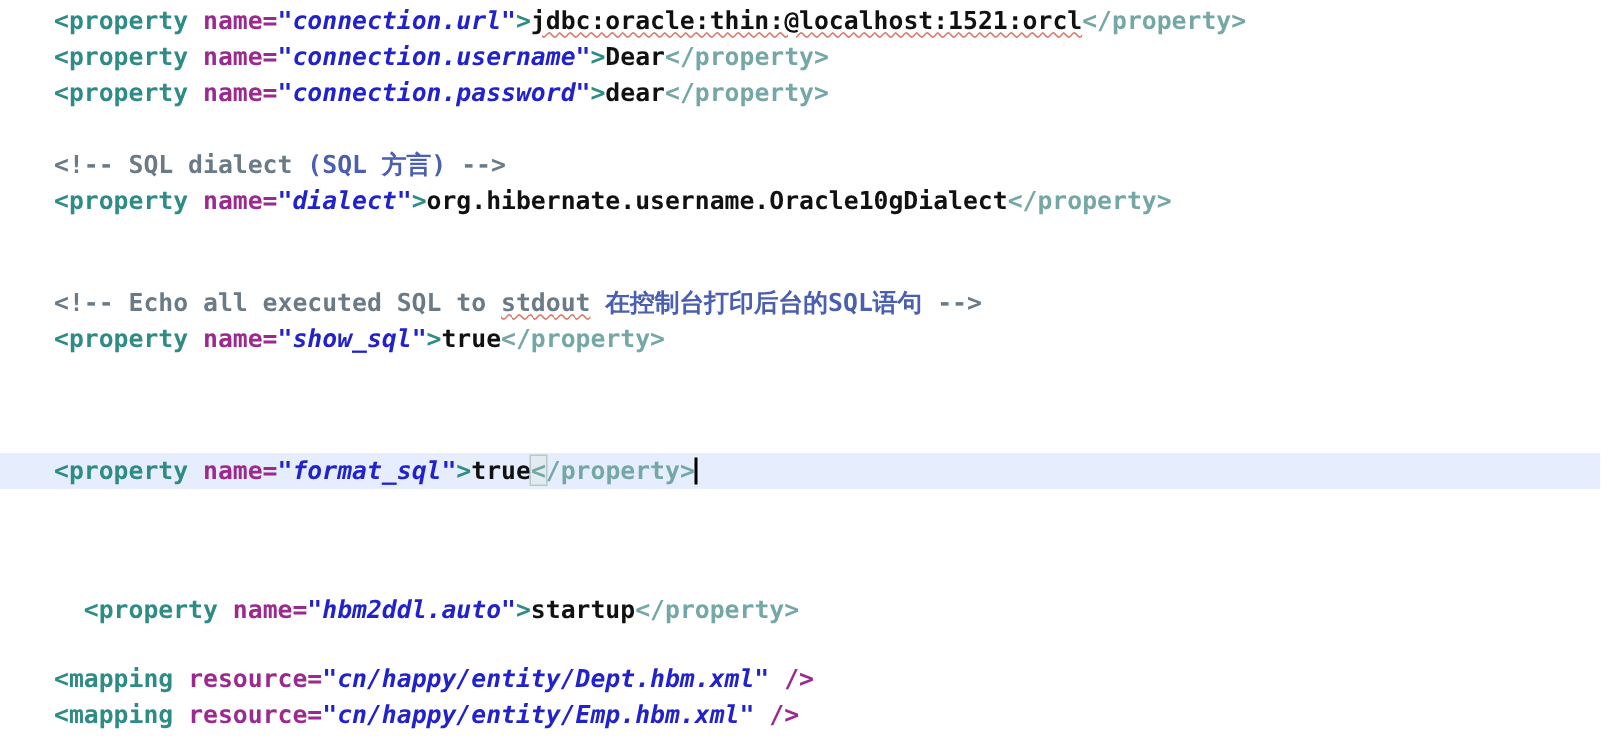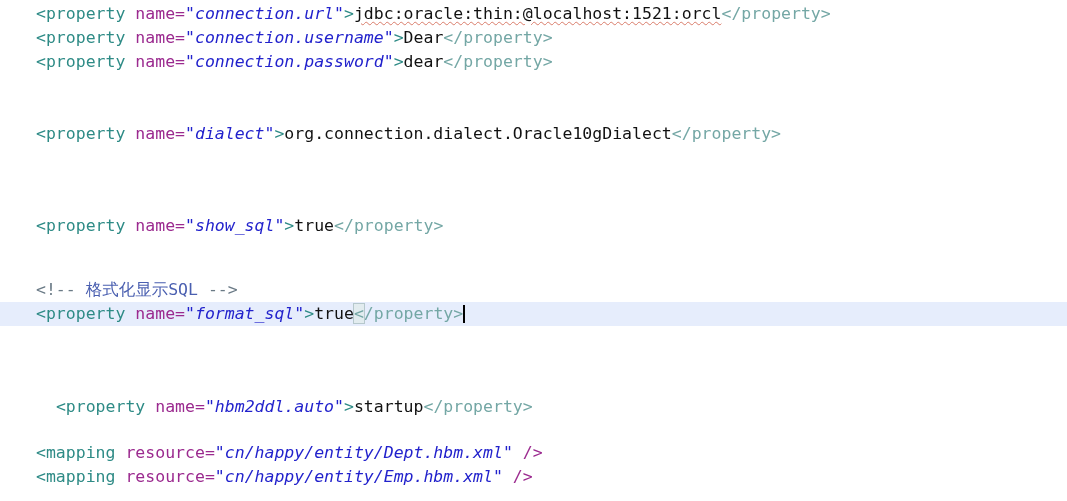--- a/index.html
+++ b/index.html
@@ -13,20 +13,21 @@
     overflow: hidden;
     font-family: "DejaVu Sans Mono", "Liberation Mono", monospace;
   }
 
   #editor {
     position: relative;
     width: 1067px;
     height: 501px;
     background: #ffffff;
     overflow: hidden;
+    font-weight: bold;
   }
 
   .line {
     position: absolute;
     left: 0;
     width: 1067px;
     height: 24px;
     line-height: 24px;
     white-space: pre;
     font-size: 16.5px;
@@ -100,33 +101,34 @@
   </div>
 
   <div class="line" style="top:2px"><span class="txt"><span class="tag">&lt;property</span><span class="tag"> </span><span class="attr">name=</span><span class="str">"connection.url"</span><span class="tag">&gt;</span><span class="text sq">jdbc:oracle:thin:@localhost:1521:orcl</span><span class="closetag">&lt;/property&gt;</span></span></div>
 
   <div class="line" style="top:26px"><span class="txt"><span class="tag">&lt;property</span><span class="tag"> </span><span class="attr">name=</span><span class="str">"connection.username"</span><span class="tag">&gt;</span><span class="text">Dear</span><span class="closetag">&lt;/property&gt;</span></span></div>
 
   <div class="line" style="top:50px"><span class="txt"><span class="tag">&lt;property</span><span class="tag"> </span><span class="attr">name=</span><span class="str">"connection.password"</span><span class="tag">&gt;</span><span class="text">dear</span><span class="closetag">&lt;/property&gt;</span></span></div>
 
   <div class="line" style="top:74px"><span class="txt"> </span></div>
 
+  <div class="line" style="top:98px"><span class="txt"><span class="comment">&lt;!-- SQL dialect </span><span class="comment-cn">(SQL 方言)</span><span class="comment"> --&gt;</span></span></div>
 
-  <div class="line" style="top:122px"><span class="txt"><span class="tag">&lt;property</span><span class="tag"> </span><span class="attr">name=</span><span class="str">"dialect"</span><span class="tag">&gt;</span><span class="text">org.connection.dialect.Oracle10gDialect</span><span class="closetag">&lt;/property&gt;</span></span></div>
+  <div class="line" style="top:122px"><span class="txt"><span class="tag">&lt;property</span><span class="tag"> </span><span class="attr">name=</span><span class="str">"dialect"</span><span class="tag">&gt;</span><span class="text">org.hibernate.username.Oracle10gDialect</span><span class="closetag">&lt;/property&gt;</span></span></div>
 
   <div class="line" style="top:146px"><span class="txt"> </span></div>
   <div class="line" style="top:170px"><span class="txt"> </span></div>
 
+  <div class="line" style="top:190px"><span class="txt"><span class="comment">&lt;!-- Echo all executed SQL to </span><span class="comment sq">stdout</span><span class="comment-cn"> 在控制台打印后台的SQL语句</span><span class="comment"> --&gt;</span></span></div>
 
   <div class="line" style="top:214px"><span class="txt"><span class="tag">&lt;property</span><span class="tag"> </span><span class="attr">name=</span><span class="str">"show_sql"</span><span class="tag">&gt;</span><span class="text">true</span><span class="closetag">&lt;/property&gt;</span></span></div>
 
   <div class="line" style="top:238px"><span class="txt"> </span></div>
   <div class="line" style="top:256px"><span class="txt"> </span></div>
 
-  <div class="line" style="top:278px"><span class="txt"><span class="comment">&lt;!-- </span><span class="comment-cn">格式化显示SQL</span><span class="comment"> --&gt;</span></span></div>
 
   <div class="line current" style="top:302px"><span class="txt"><span class="tag">&lt;property</span><span class="tag"> </span><span class="attr">name=</span><span class="str">"format_sql"</span><span class="tag">&gt;</span><span class="text">true</span><span class="closetag brmatch">&lt;</span><span class="closetag">/property&gt;</span><span class="caret"></span></span></div>
 
   <div class="line" style="top:326px"><span class="txt"> </span></div>
   <div class="line" style="top:350px"><span class="txt"> </span></div>
 
 
   <div class="line" style="top:395px"><span class="txt"><span>  </span><span class="tag">&lt;property</span><span class="tag"> </span><span class="attr">name=</span><span class="str">"hbm2ddl.auto"</span><span class="tag">&gt;</span><span class="text">startup</span><span class="closetag">&lt;/property&gt;</span></span></div>
 
 

